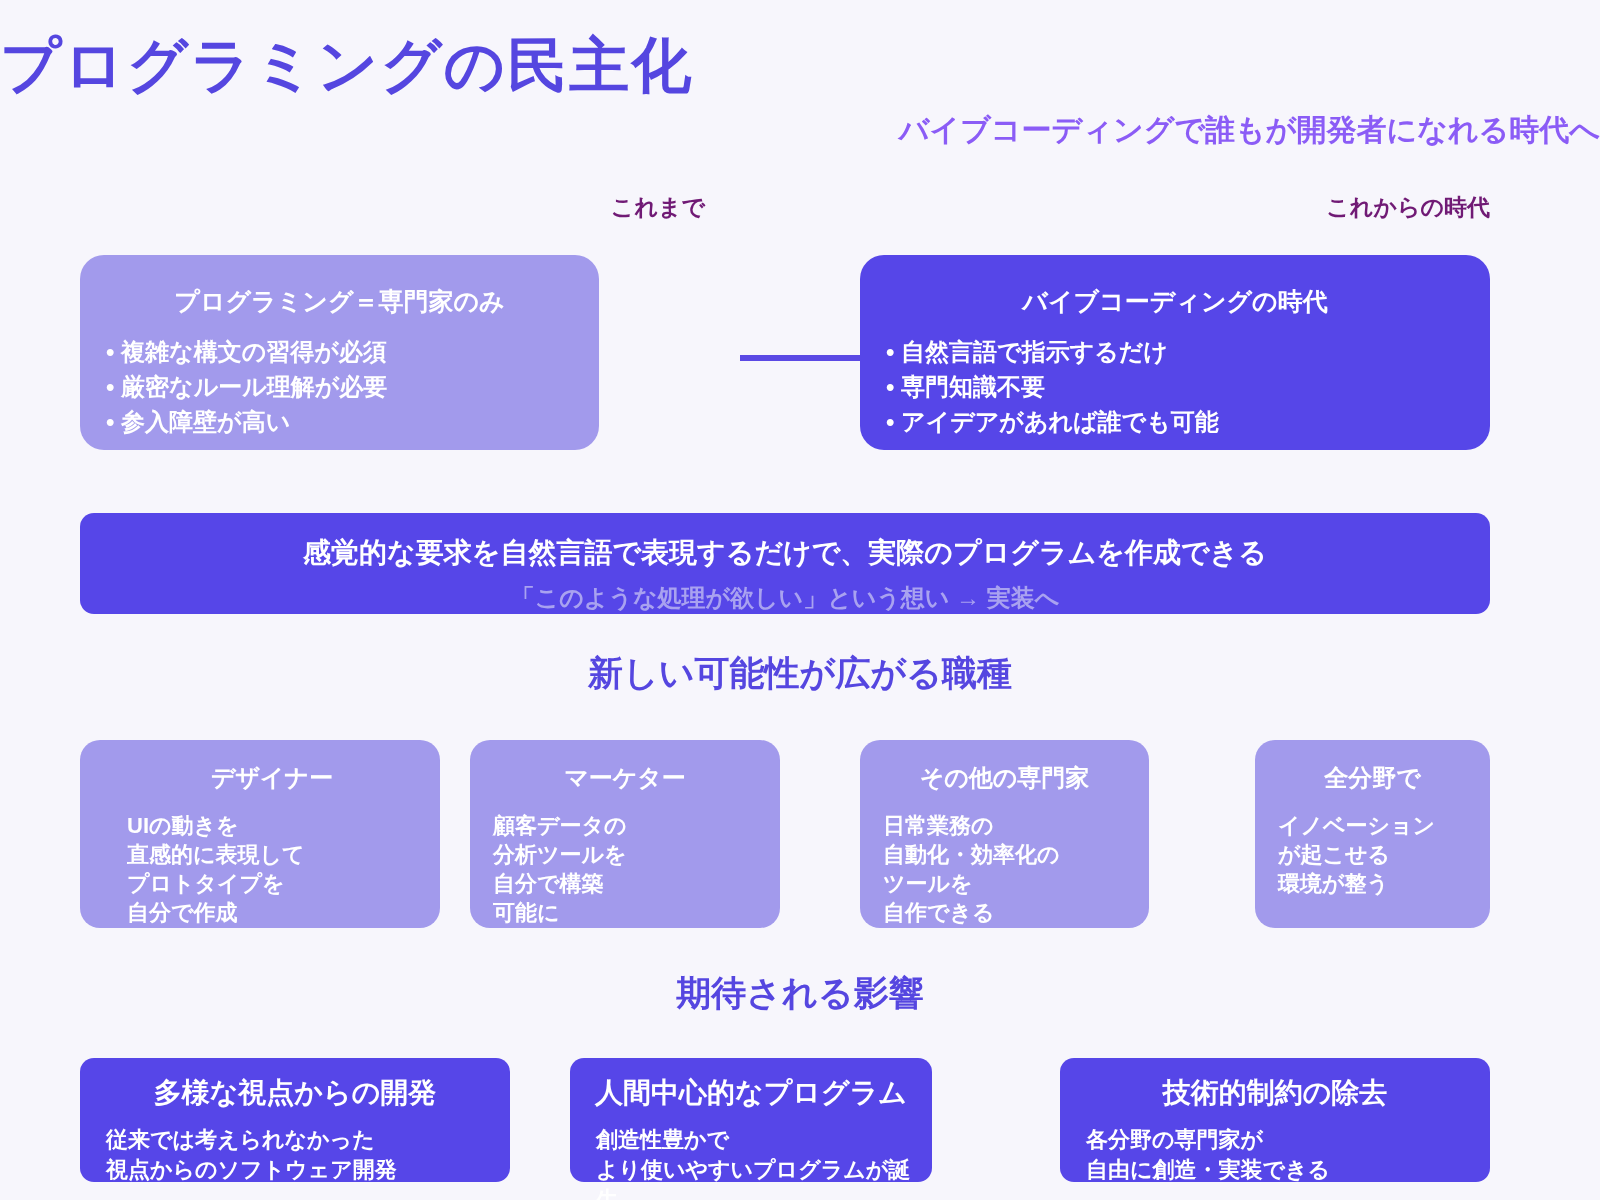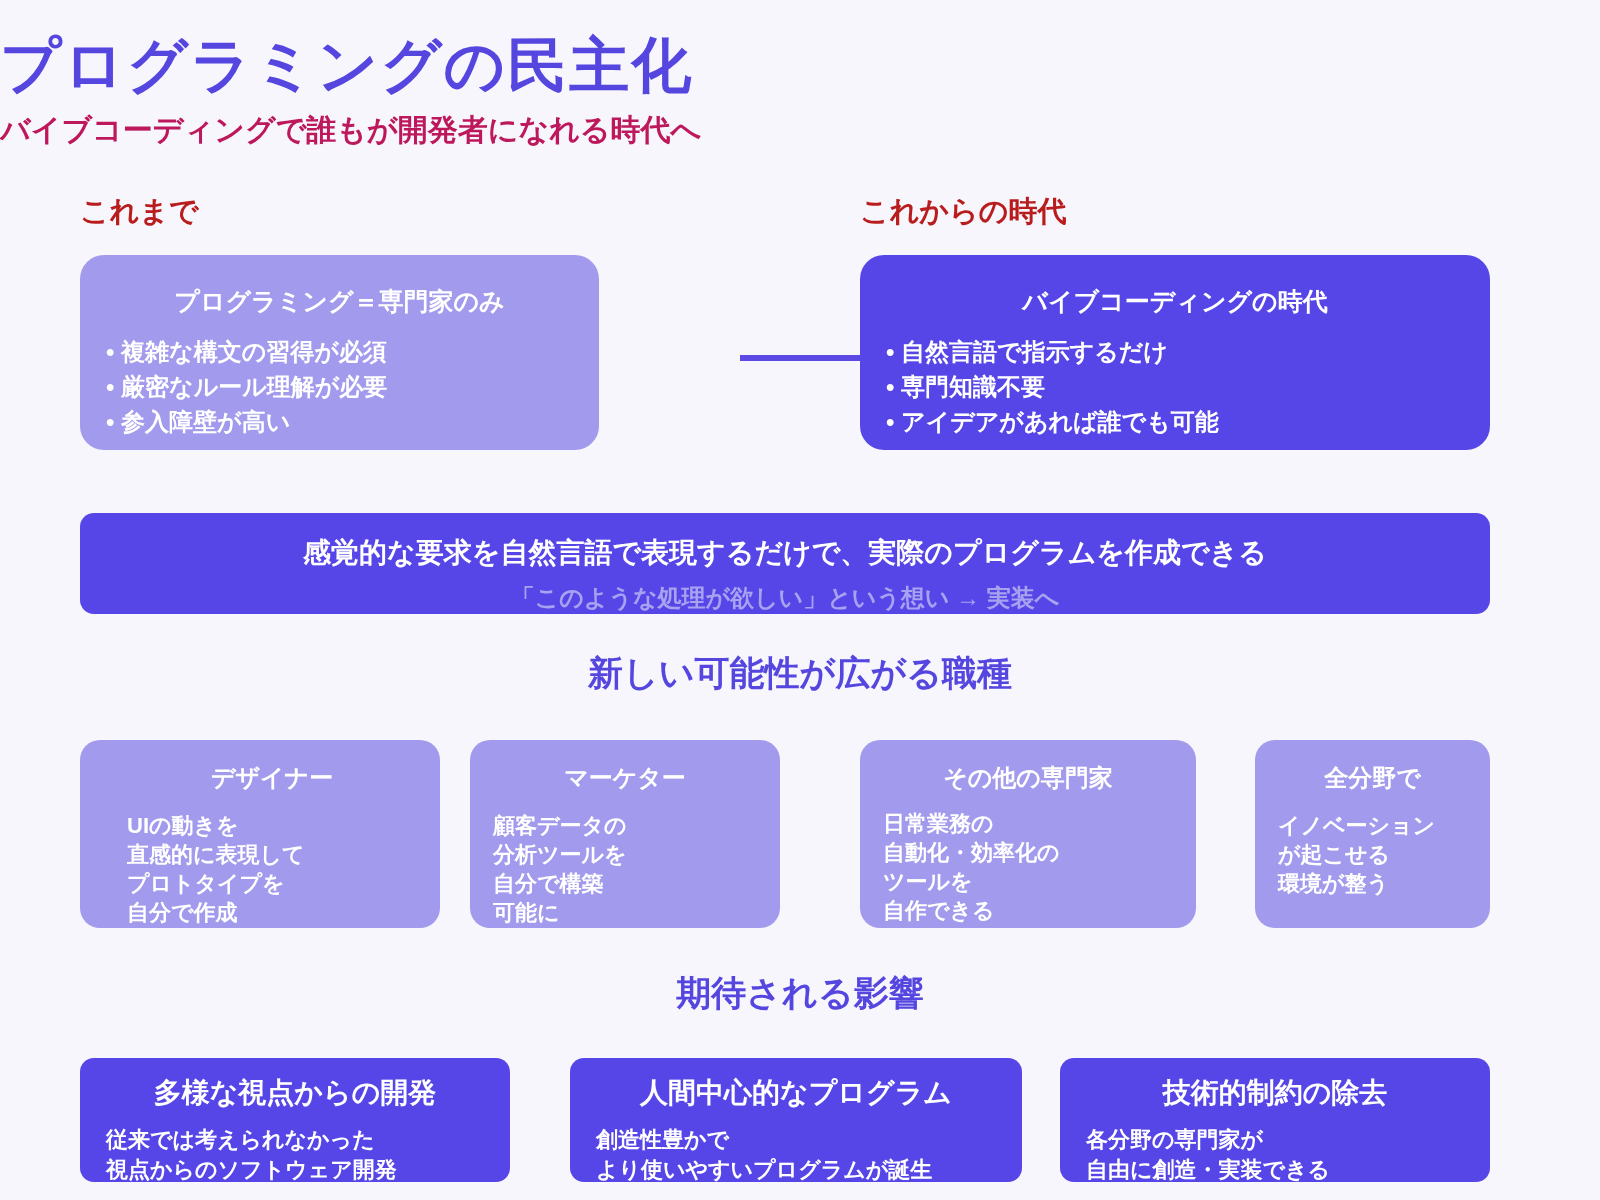--- a/index.html
+++ b/index.html
@@ -15,25 +15,25 @@
     background: #f7f6fc;
     overflow: hidden;
   }
   .page-title {
     position: absolute; top: 26px; left: 0; width: 100%;
     margin: 0; text-align: left;
     font-size: 60px; letter-spacing: 2px; color: #5546e0;
   }
   .page-subtitle {
     position: absolute; top: 110px; left: 0; width: 100%;
-    text-align: left; font-size: 30px; color: #be185d;
+    text-align: right; font-size: 30px; color: #8b5cf6;
   }
   .col-header {
-    position: absolute; top: 192px; text-align: left;
-    font-size: 29px; color: #b91c1c;
+    position: absolute; top: 192px; text-align: right;
+    font-size: 23px; color: #701a75;
   }
   .col-header.before { left: 80px;  width: 625px; }
   .col-header.after  { left: 860px; width: 630px; }
 
   .bigcard {
     position: absolute; top: 255px; height: 195px;
     border-radius: 24px; color: #ffffff; box-sizing: border-box;
   }
   .bigcard.before { left: 80px;  width: 519px; background: #a29aec; }
   .bigcard.after  { left: 860px; width: 630px; background: #5646e8; }
@@ -64,32 +64,32 @@
   .section-header.roles  { top: 650px; }
   .section-header.impact { top: 970px; }
 
   .role-card {
     position: absolute; top: 740px; height: 188px;
     background: #a29aec; border-radius: 20px; color: #ffffff;
     box-sizing: border-box;
   }
   .role-card.r1 { left: 80px;   width: 360px; padding-left: 24px; }
   .role-card.r2 { left: 470px;  width: 310px; }
-  .role-card.r3 { left: 860px;  width: 336px; font-family: Liberation Mono, monospace; }
+  .role-card.r3 { left: 860px;  width: 289px; }
   .role-card.r4 { left: 1255px; width: 235px; }
   .role-card .card-title { text-align: center; font-size: 24px; margin-top: 22px; }
   .role-card .card-body  { margin: 17px 0 0 23px; font-size: 22px; line-height: 29px; }
 
   .impact-card {
     position: absolute; top: 1058px; height: 124px;
     background: #5646e8; border-radius: 14px; color: #ffffff;
     box-sizing: border-box;
   }
   .impact-card.i1 { left: 80px;   width: 430px; }
-  .impact-card.i2 { left: 570px;  width: 452px; }
+  .impact-card.i2 { left: 570px;  width: 362px; }
   .impact-card.i3 { left: 1060px; width: 430px; }
   .impact-card .card-title { text-align: center; font-size: 28px; margin-top: 16px; }
   .impact-card .card-body  { margin: 13px 12px 0 26px; font-size: 22px; line-height: 30px; }
 </style>
 </head>
 <body>
 
 <div class="canvas">
 
   <h1 class="page-title">プログラミングの民主化</h1>

